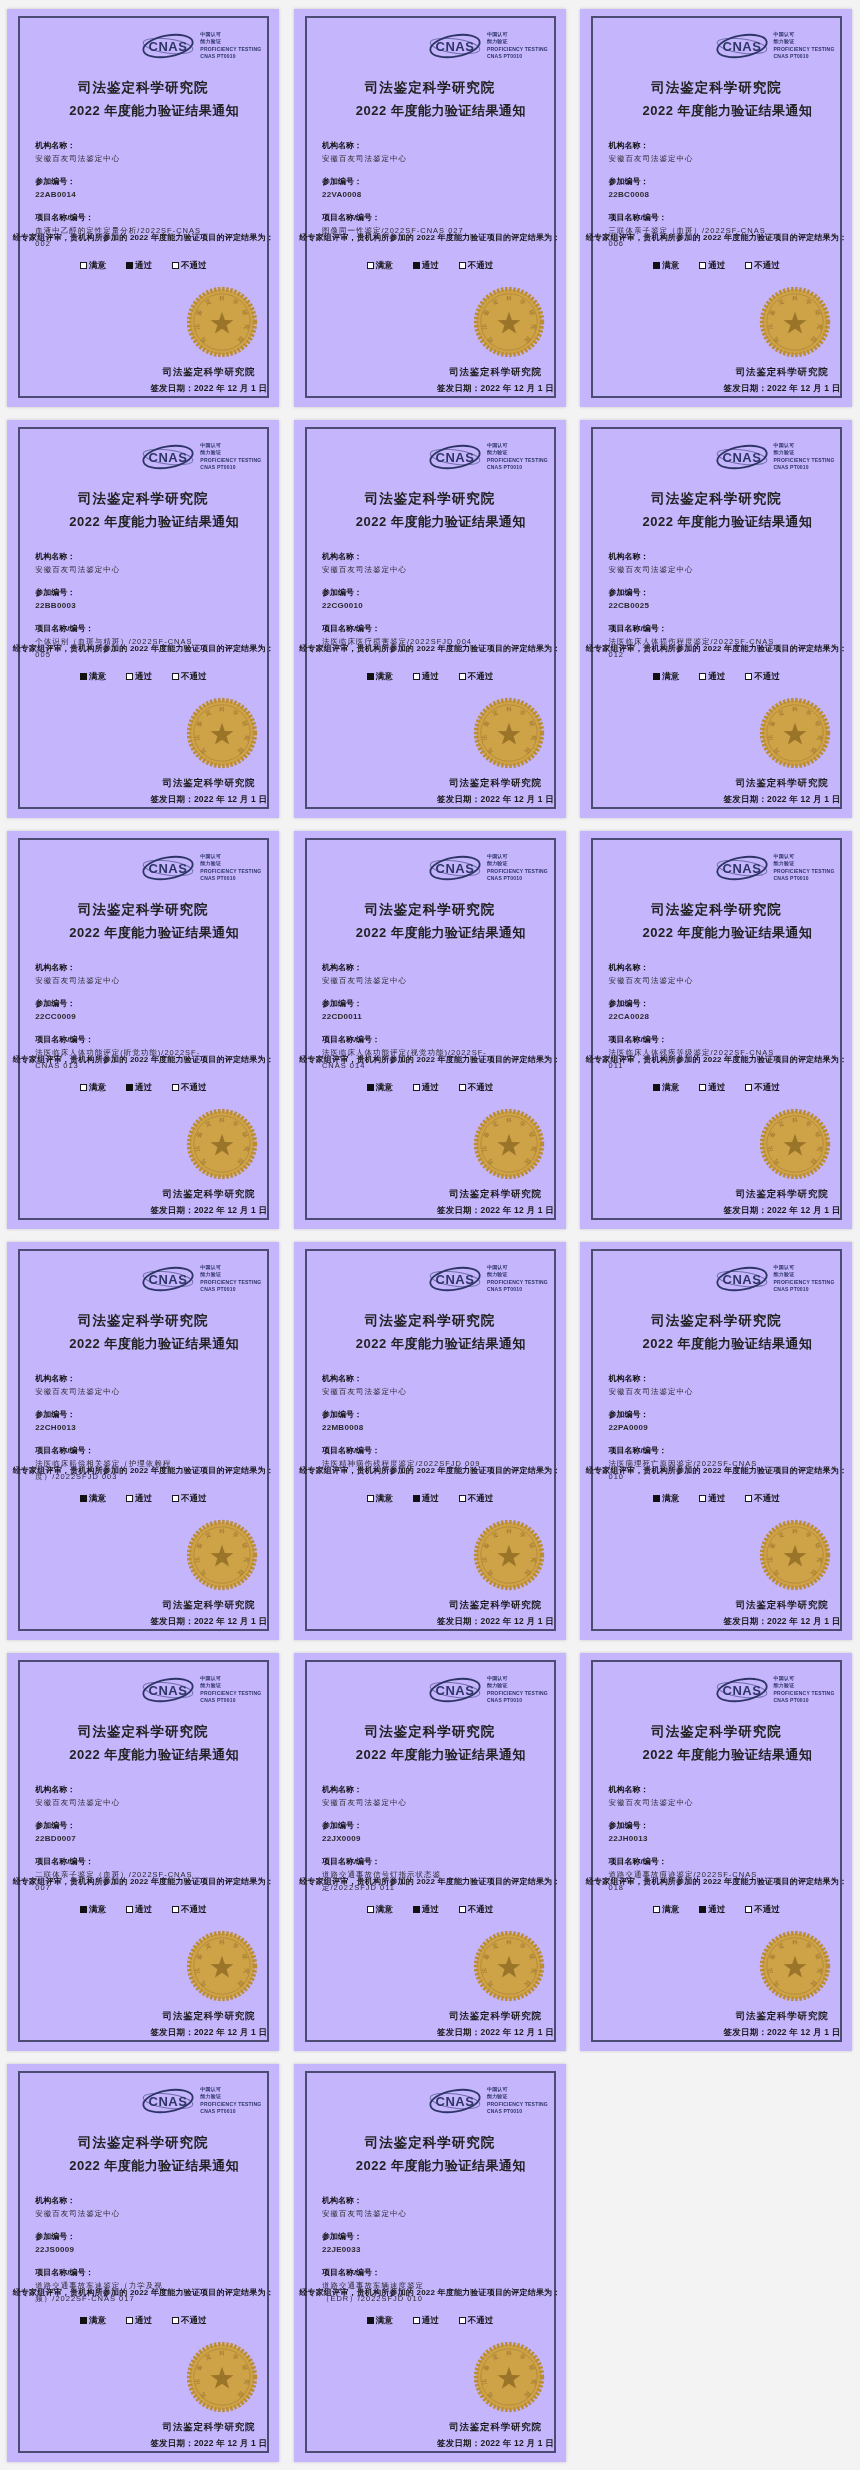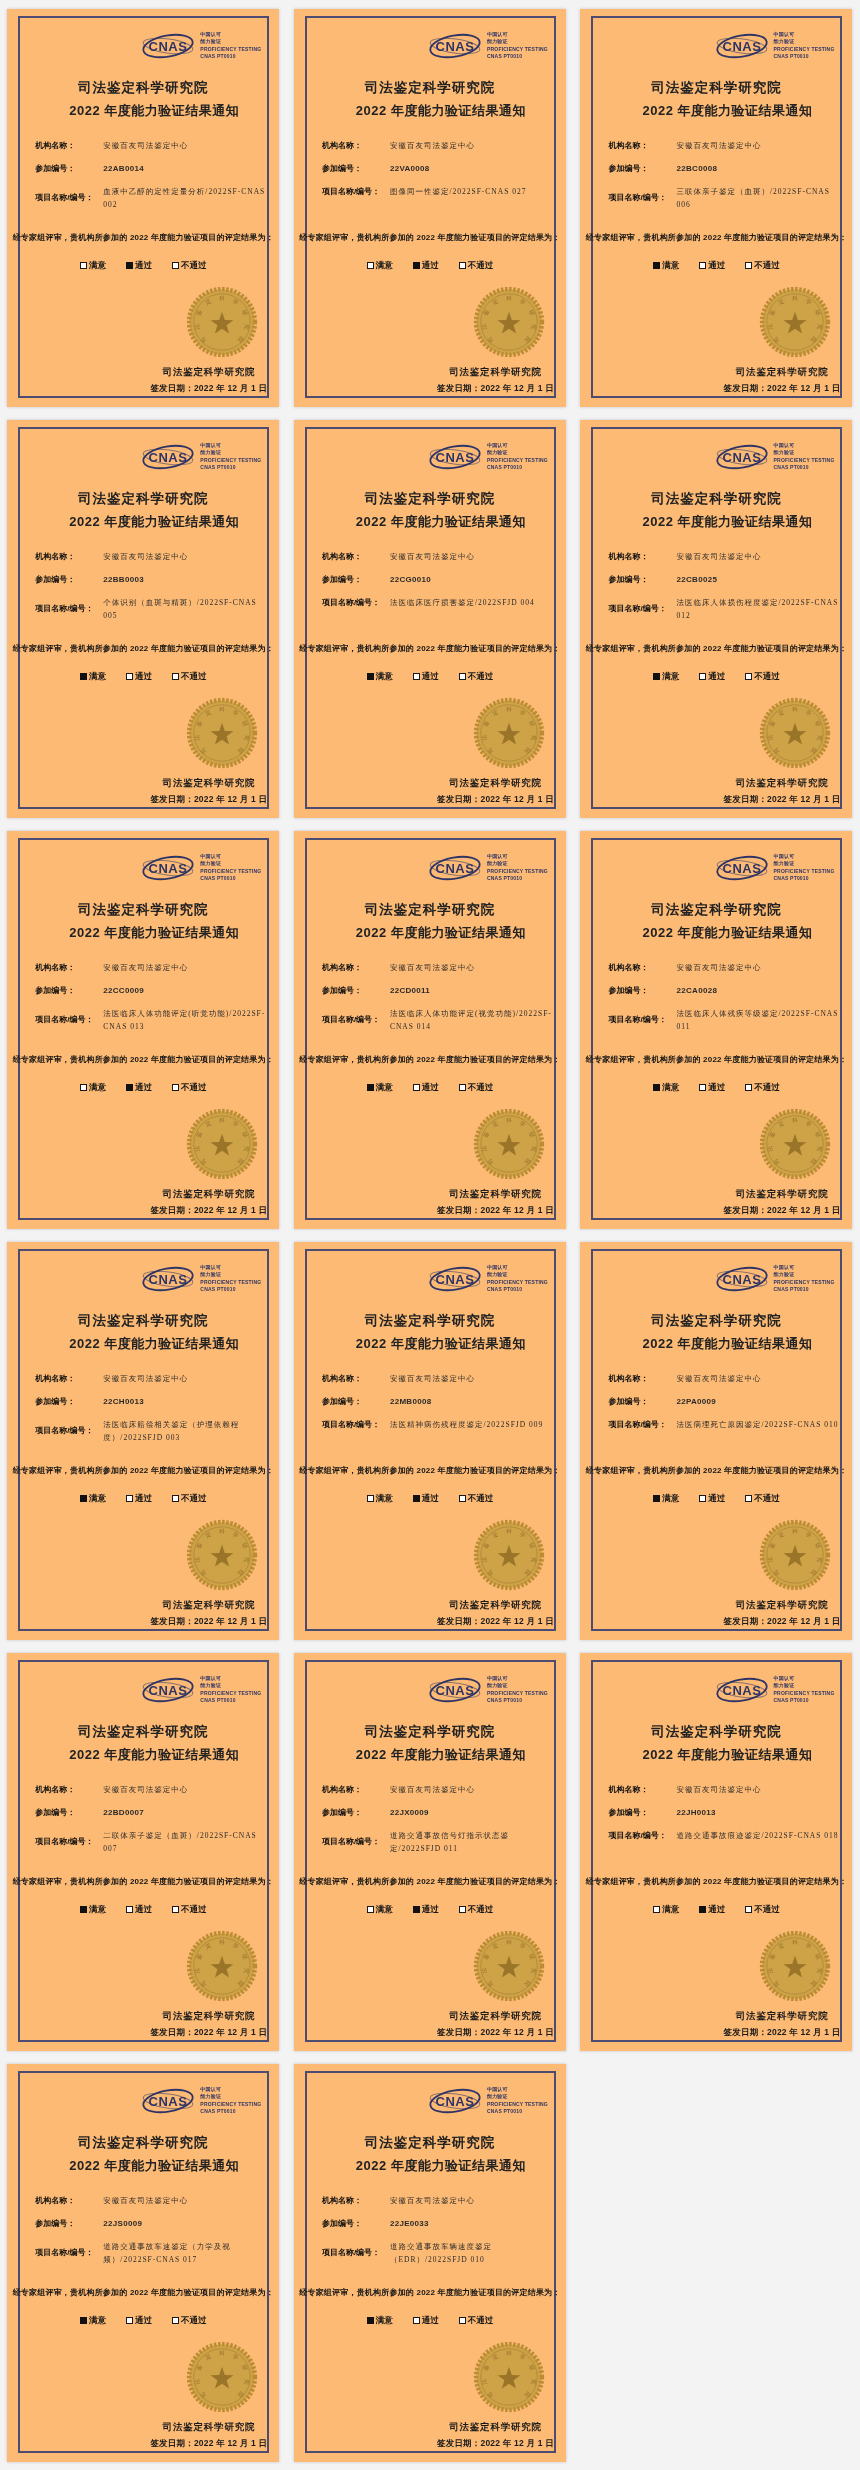--- a/index.html
+++ b/index.html
@@ -13,21 +13,21 @@
     width:860px;
     display:grid;
     grid-template-columns:repeat(3,286.6px);
     grid-auto-rows:411px;
     padding-top:2px;
   }
   .cell { display:flex; align-items:center; justify-content:center; }
   .cert-card {
     position:relative;
     width:272px; height:398px;
-    background:#fdba74;
+    background:#c4b5fd;
     box-shadow:0 0 3px rgba(60,60,80,.25);
     overflow:hidden;
   }
   .cert-frame {
     position:absolute; inset:7px 10px 9px 11px;
     border:2px solid #4c4c72;
     pointer-events:none;
   }
   .logo-row {
     position:absolute; top:22px; right:18px;
@@ -48,27 +48,27 @@
     text-align:center; font-size:13.5px; font-weight:bold; color:#222;
     letter-spacing:1px;
   }
   .cert-subtitle {
     position:absolute; top:93px; left:0; right:0;
     text-align:center; font-size:13px; font-weight:bold; color:#222;
     letter-spacing:.5px;
     padding-left:22px;
   }
   .info { position:absolute; top:130px; left:28px; right:12px; }
-  .info-row { display:flex; margin-bottom:10px; align-items:center; }
+  .info-row { display:flex; margin-bottom:10px; align-items:flex-start;flex-direction:column; }
   .lab {
     font-size:8px; font-weight:bold; color:#111;
     min-width:68px; white-space:nowrap; line-height:13px;
   }
   .val { font-size:7.5px; color:#2a2a2a; line-height:13px; }
-  .kai { font-family:Liberation Serif, serif; letter-spacing:1px; }
+  .kai { font-family:Liberation Sans, sans-serif; letter-spacing:1px; }
   .num { font-family:"Liberation Sans","DejaVu Sans",sans-serif; font-weight:bold; font-size:8px; letter-spacing:.3px; }
   .proj { max-width:166px; }
   .statement {
     position:absolute; top:223px; left:5px; right:5px;
     text-align:center; font-size:8px; font-weight:bold; color:#151515;
     white-space:nowrap; letter-spacing:.2px;
   }
   .opts {
     position:absolute; top:251px; left:0; right:0;
     display:flex; justify-content:center; gap:20px;

